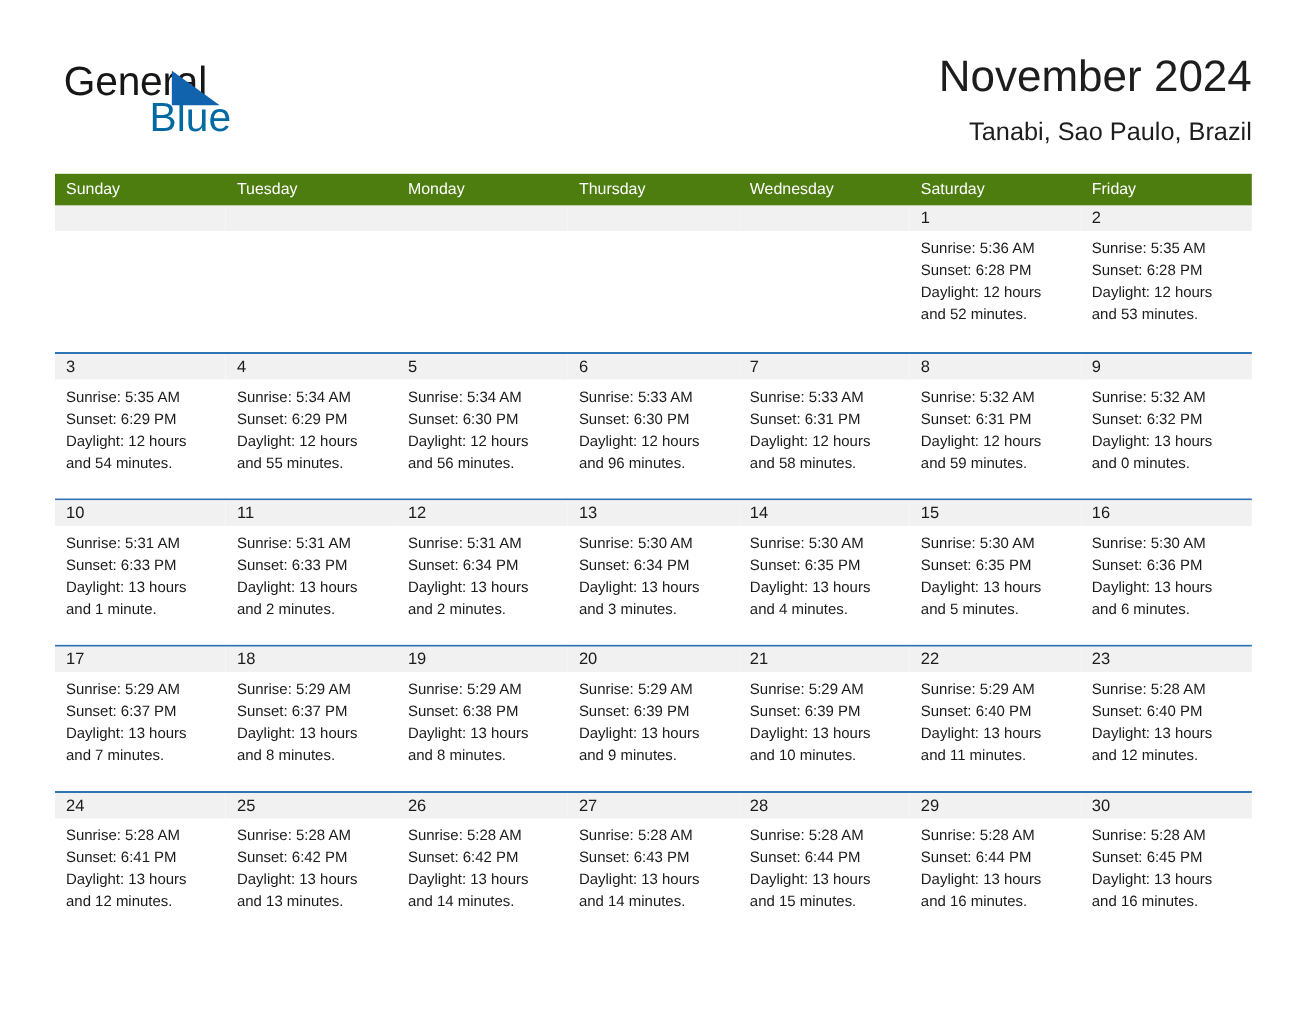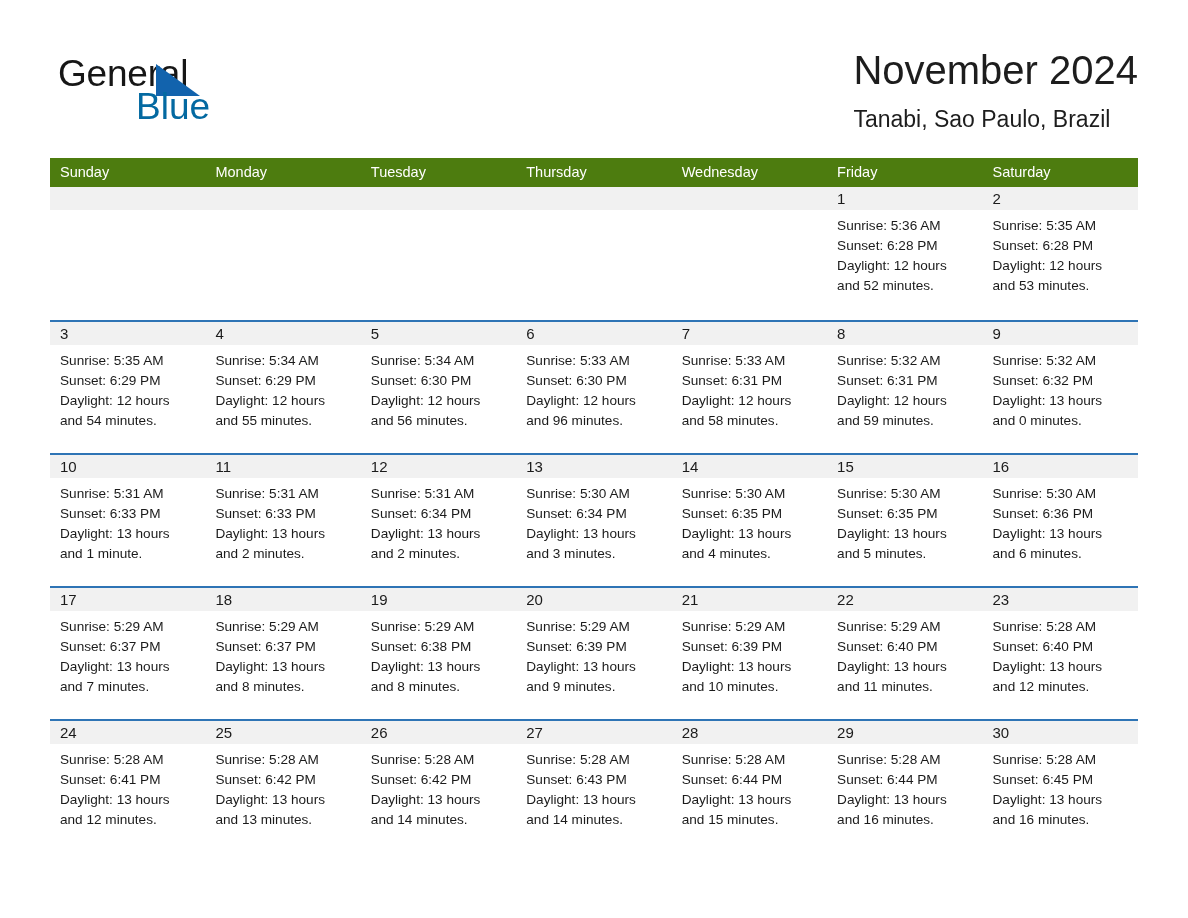--- a/index.html
+++ b/index.html
@@ -62,21 +62,21 @@
     top: 33px;
     font-size: 37px;
     color: #0369a1;
     line-height: 44px;
     white-space: nowrap;
   }
   .title-block {
     position: absolute;
     right: 0;
     top: 0;
-    text-align: left;
+    text-align: right;
   }
   .cal-title {
     font-size: 40px;
     color: #1d1d1d;
     line-height: 52px;
     white-space: nowrap;
     font-weight: normal;
     margin: 0;
   }
   .cal-subtitle {
@@ -172,26 +172,26 @@
       <div class="cal-title">November 2024</div>
       <div class="cal-subtitle">Tanabi, Sao Paulo, Brazil</div>
     </div>
 
   </div>
 
   <div class="calendar">
 
     <div class="weekdays">
       <div class="weekday">Sunday</div>
+      <div class="weekday">Tuesday</div>
       <div class="weekday">Monday</div>
-      <div class="weekday">Tuesday</div>
       <div class="weekday">Thursday</div>
       <div class="weekday">Wednesday</div>
+      <div class="weekday">Saturday</div>
       <div class="weekday">Friday</div>
-      <div class="weekday">Saturday</div>
     </div>
 
     <div id="weeks-container">
         <div class="week first">
           <div class="day-cell empty">
             <div class="day-head"><span class="day-num"></span></div>
             <div class="day-body"></div>
           </div>
           <div class="day-cell empty">
             <div class="day-head"><span class="day-num"></span></div>

